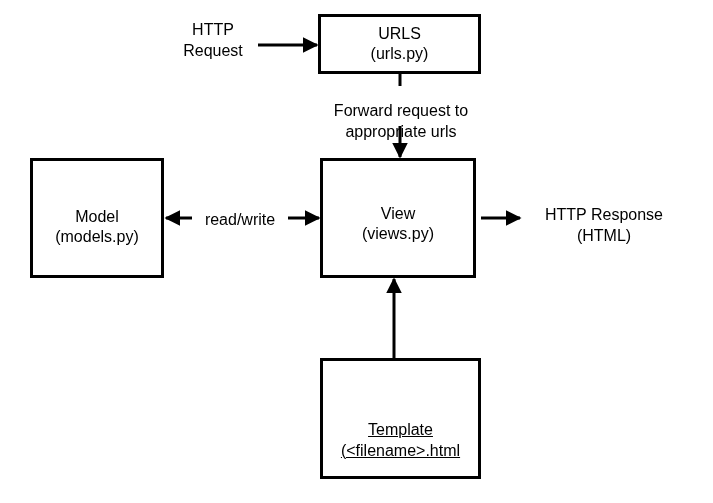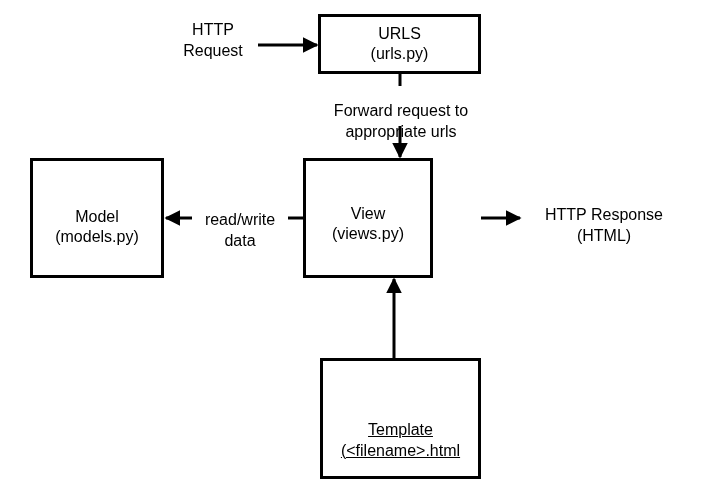--- a/index.html
+++ b/index.html
@@ -48,21 +48,21 @@
     line-height: 1.3;
     white-space: nowrap;
     color: #000000;
   }
   .node-text-overflow {
     overflow: visible;
   }
   
   #node-urls   { left: 318px; top: 14px;  width: 163px; height: 60px;  }
   #node-model  { left: 30px;  top: 158px; width: 134px; height: 120px; }
-  #node-view   { left: 303px; top: 158px; width: 130px; height: 120px; }
+  #node-view   { left: 320px; top: 158px; width: 156px; height: 120px; }
   #node-template { left: 320px; top: 358px; width: 161px; height: 121px; }
   
   #node-model .stack  { transform: translateY(9px); }
   #node-view .stack   { transform: translateY(6px); }
   #node-template .stack { transform: translateY(22px); text-decoration: underline; }
   #node-urls .stack   { transform: translateY(0px); }
   
   #label-http-request  { left: 170px; top: 20px;  width: 86px; }
   #label-forward       { left: 320px; top: 101px;  width: 162px; }
   #label-readwrite     { left: 192px; top: 188px; width: 96px; margin-top: 22px; }
@@ -127,21 +127,20 @@
     <div>Request</div>
   </div>
 
   <div class="edge-label" id="label-forward">
     <div>Forward request to</div>
     <div>appropriate urls</div>
   </div>
 
   <div class="edge-label" id="label-readwrite">
     <div>read/write</div>
-    <div>data</div>
   </div>
 
   <div class="edge-label" id="label-http-response">
     <div>HTTP Response</div>
     <div>(HTML)</div>
   </div>
 
 </div>
 
 </body></html>

